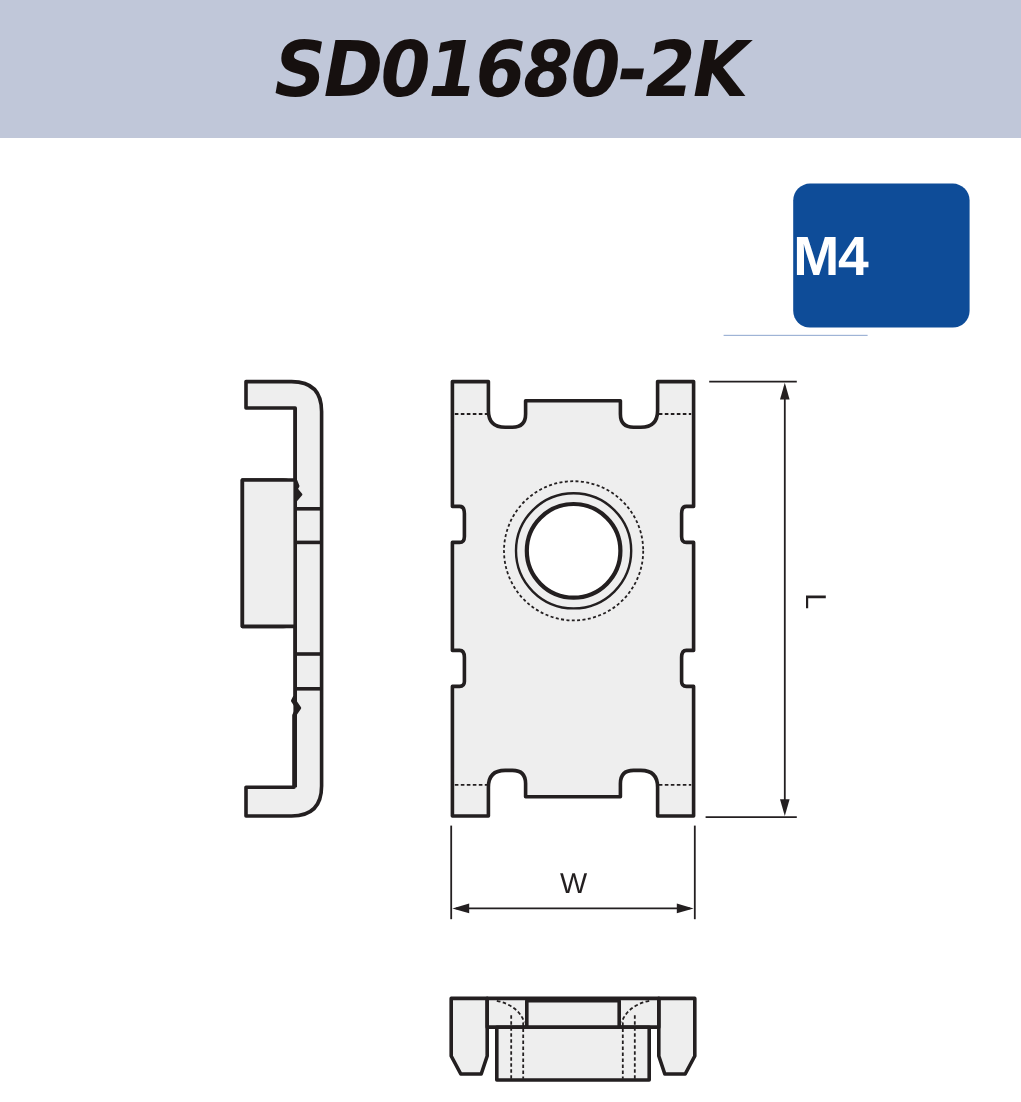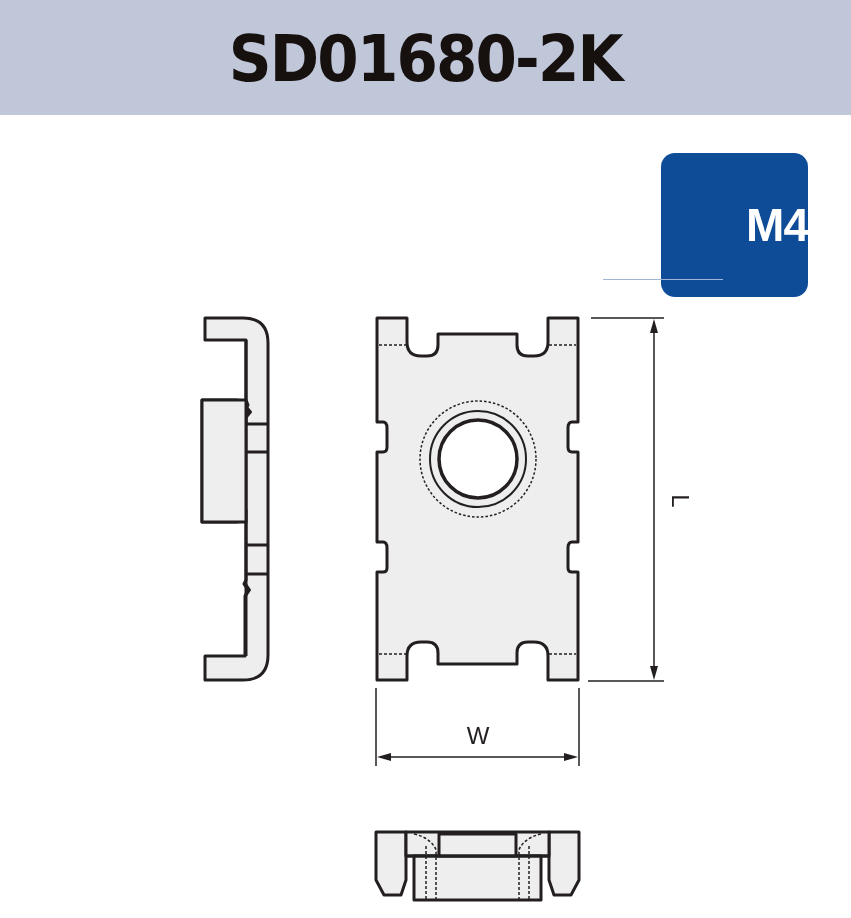--- a/index.html
+++ b/index.html
@@ -16,42 +16,43 @@
     }
     .title-bar {
       position: absolute;
       left: 0; top: 0;
       width: 851px;
       height: 115px;
       background: #c0c7d9;
       display: flex;
       align-items: center;
       justify-content: center;
+      font-style: italic;
     }
     .title-text {
       font-family: "DejaVu Sans", sans-serif;
       font-weight: bold;
       font-size: 64px;
       letter-spacing: -2px;
       color: #16100f;
       line-height: 1;
       margin-top: 2px;
       transform: scaleX(0.93);
     }
     .size-badge {
       position: absolute;
       left: 661px;
       top: 153px;
       width: 147px;
-      height: 144px;
+      height: 120px;
       background: #0e4c98;
       border-radius: 14px;
       display: flex;
       align-items: center;
-      justify-content: flex-end;
+      justify-content: flex-start;
     }
     .size-badge-text {
       color: #ffffff;
       font-family: "Liberation Sans", sans-serif;
       font-weight: bold;
       font-size: 46px;
       letter-spacing: -1px;
     }
     .badge-underline {
       position: absolute;

